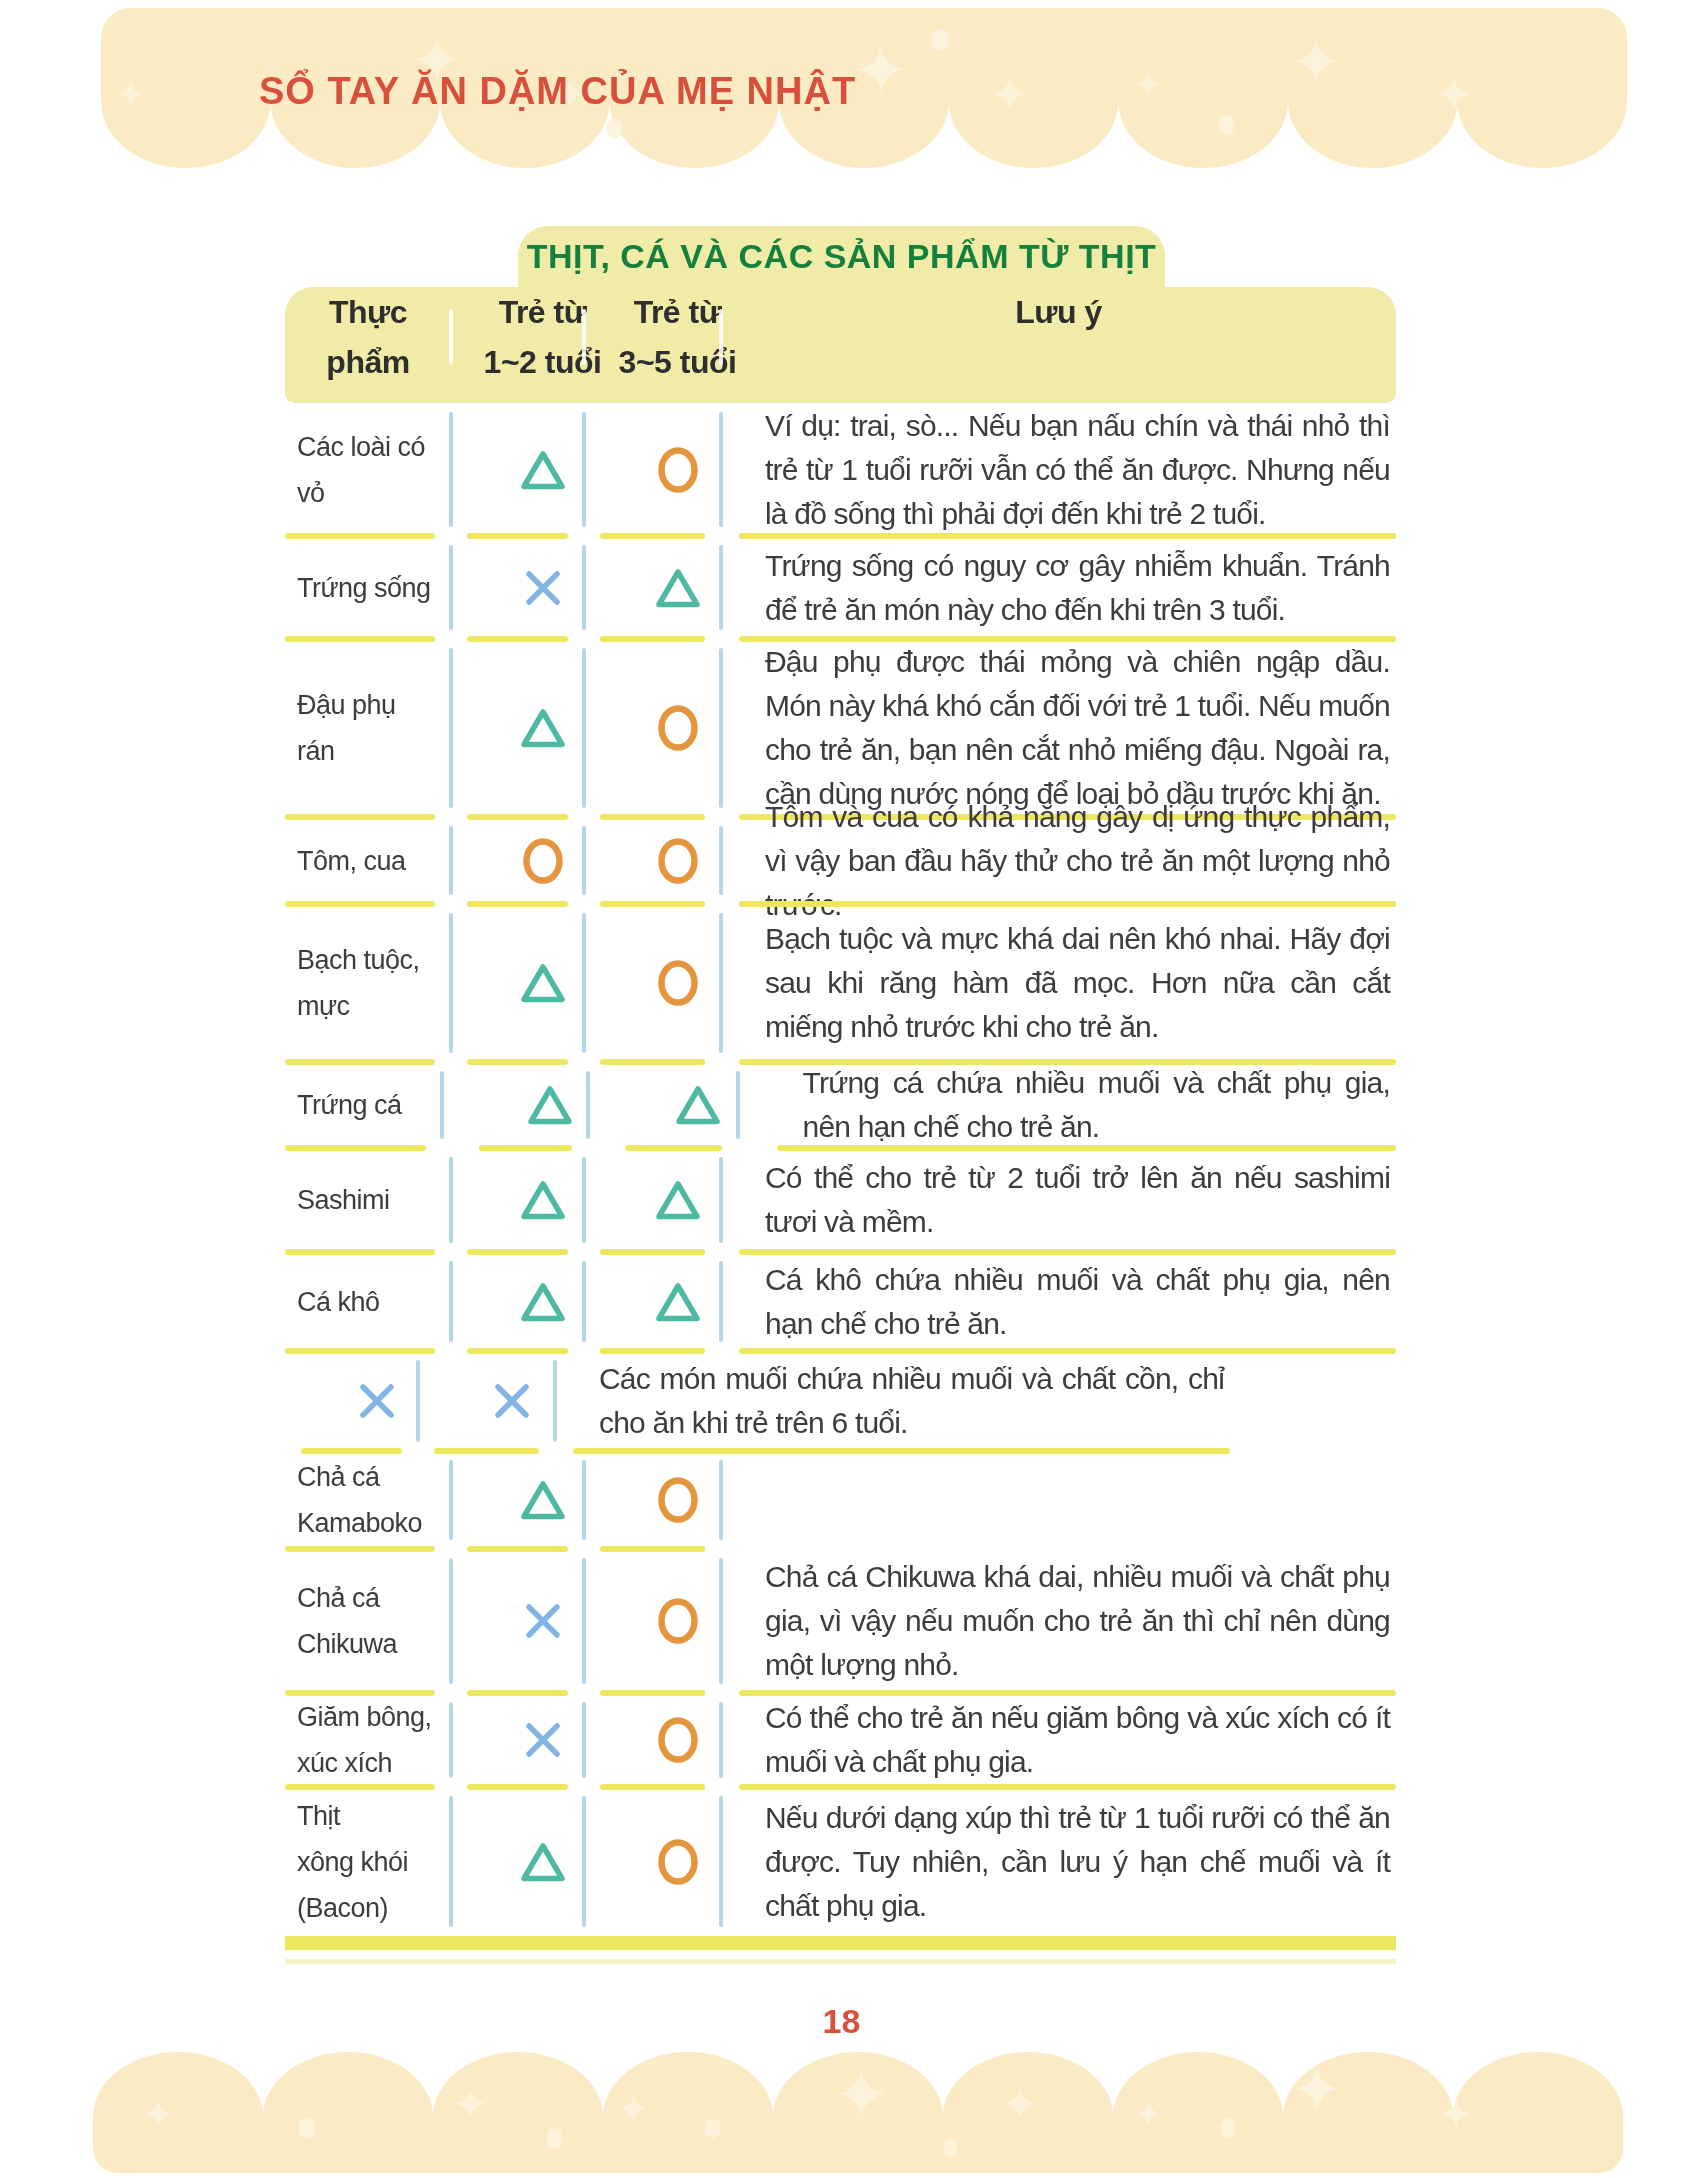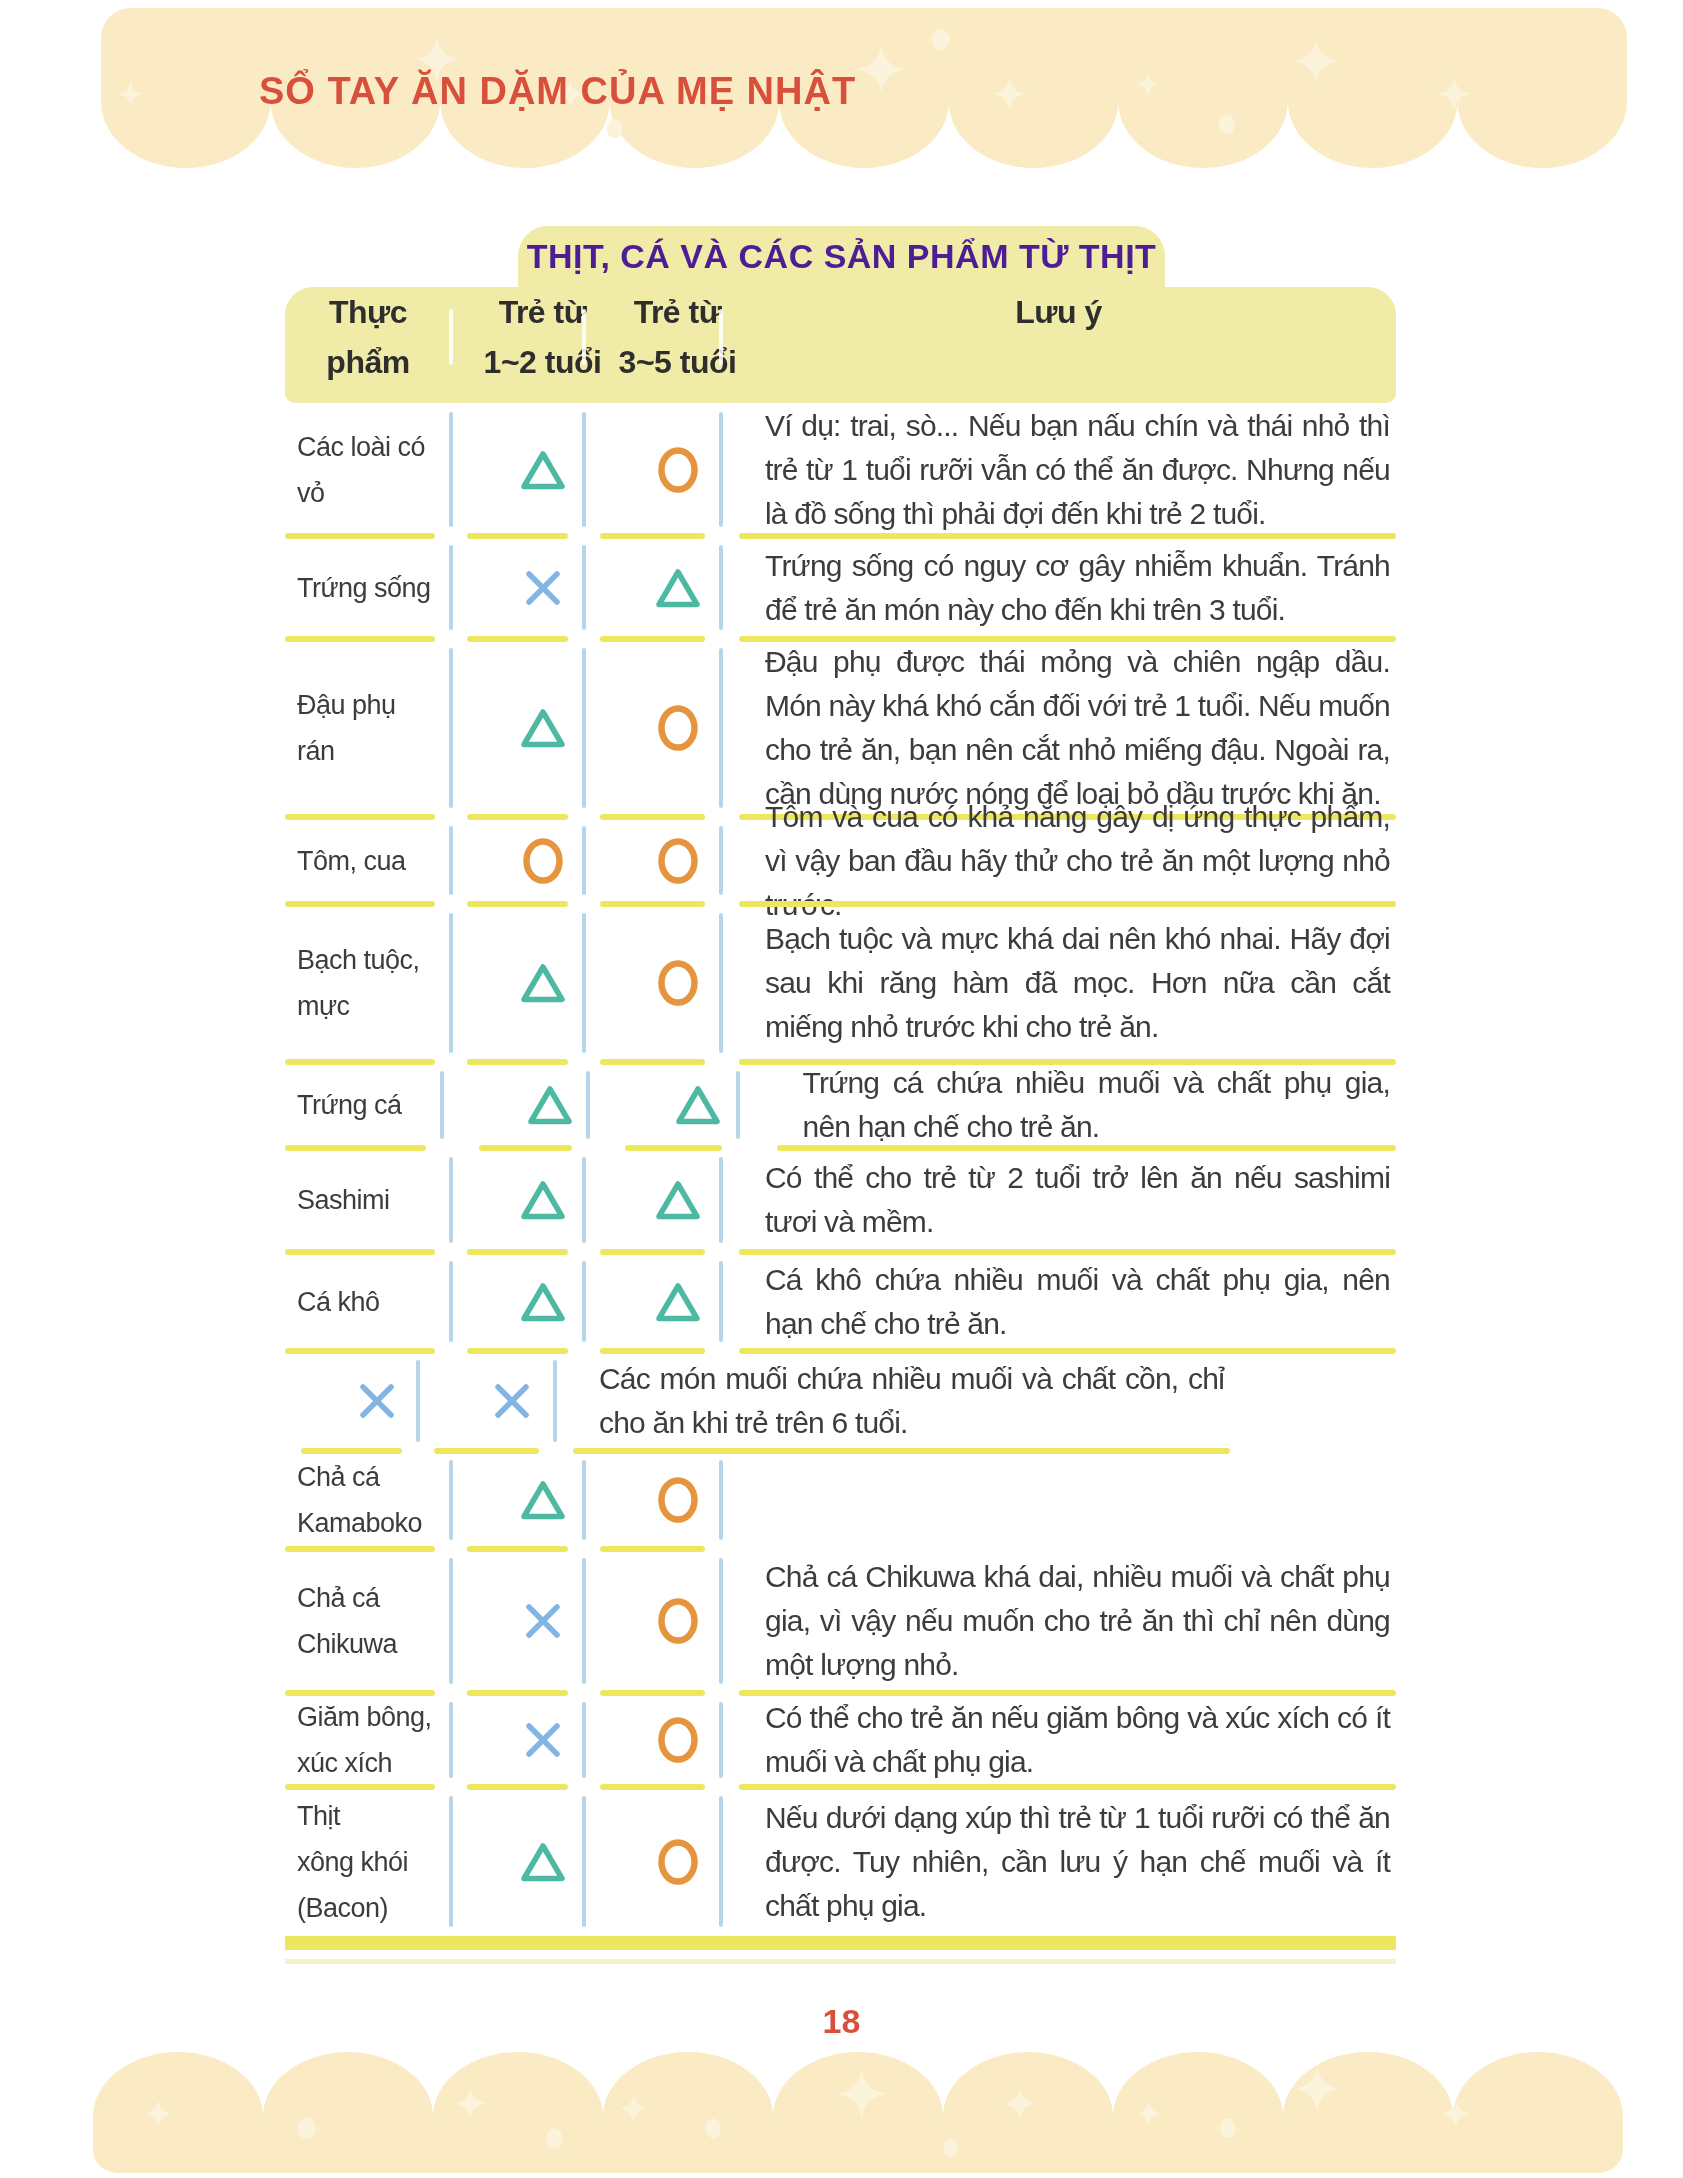--- a/index.html
+++ b/index.html
@@ -18,21 +18,21 @@
   
   .pageno{
     position:absolute;left:0;top:2002px;width:100%;text-align:center;
     font-size:34px;font-weight:bold;color:#d8503b;
   }
   
   .tbl{position:absolute;left:285px;top:226px;width:1111px;}
   .tbl-title{
     margin-left:233px;width:647px;height:61px;background:#f0eba6;
     border-radius:30px 30px 0 0;display:flex;align-items:center;justify-content:center;
-    font-size:34px;font-weight:bold;color:#4c1d95;letter-spacing:0.5px;
+    font-size:34px;font-weight:bold;color:#15803d;letter-spacing:0.5px;
   }
   .thead{
     height:116px;background:#f0eba6;border-radius:28px 28px 10px 10px;
     display:flex;align-items:flex-start;position:relative;
   }
   .hcell{
     display:flex;align-items:center;justify-content:center;position:relative;
     font-size:32px;font-weight:bold;color:#2e2e2e;text-align:center;
     white-space:pre-line;line-height:50px;letter-spacing:-0.5px;
   }

